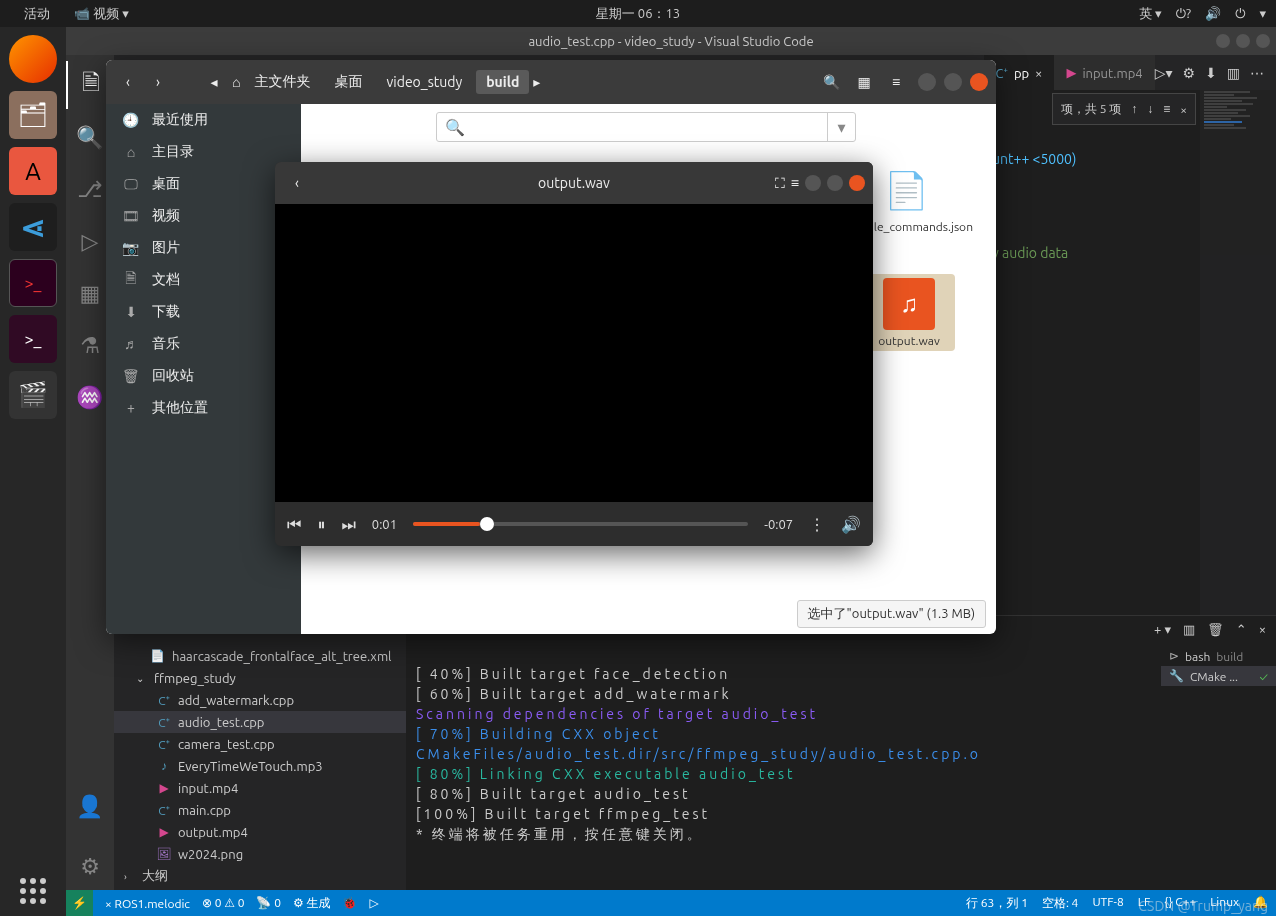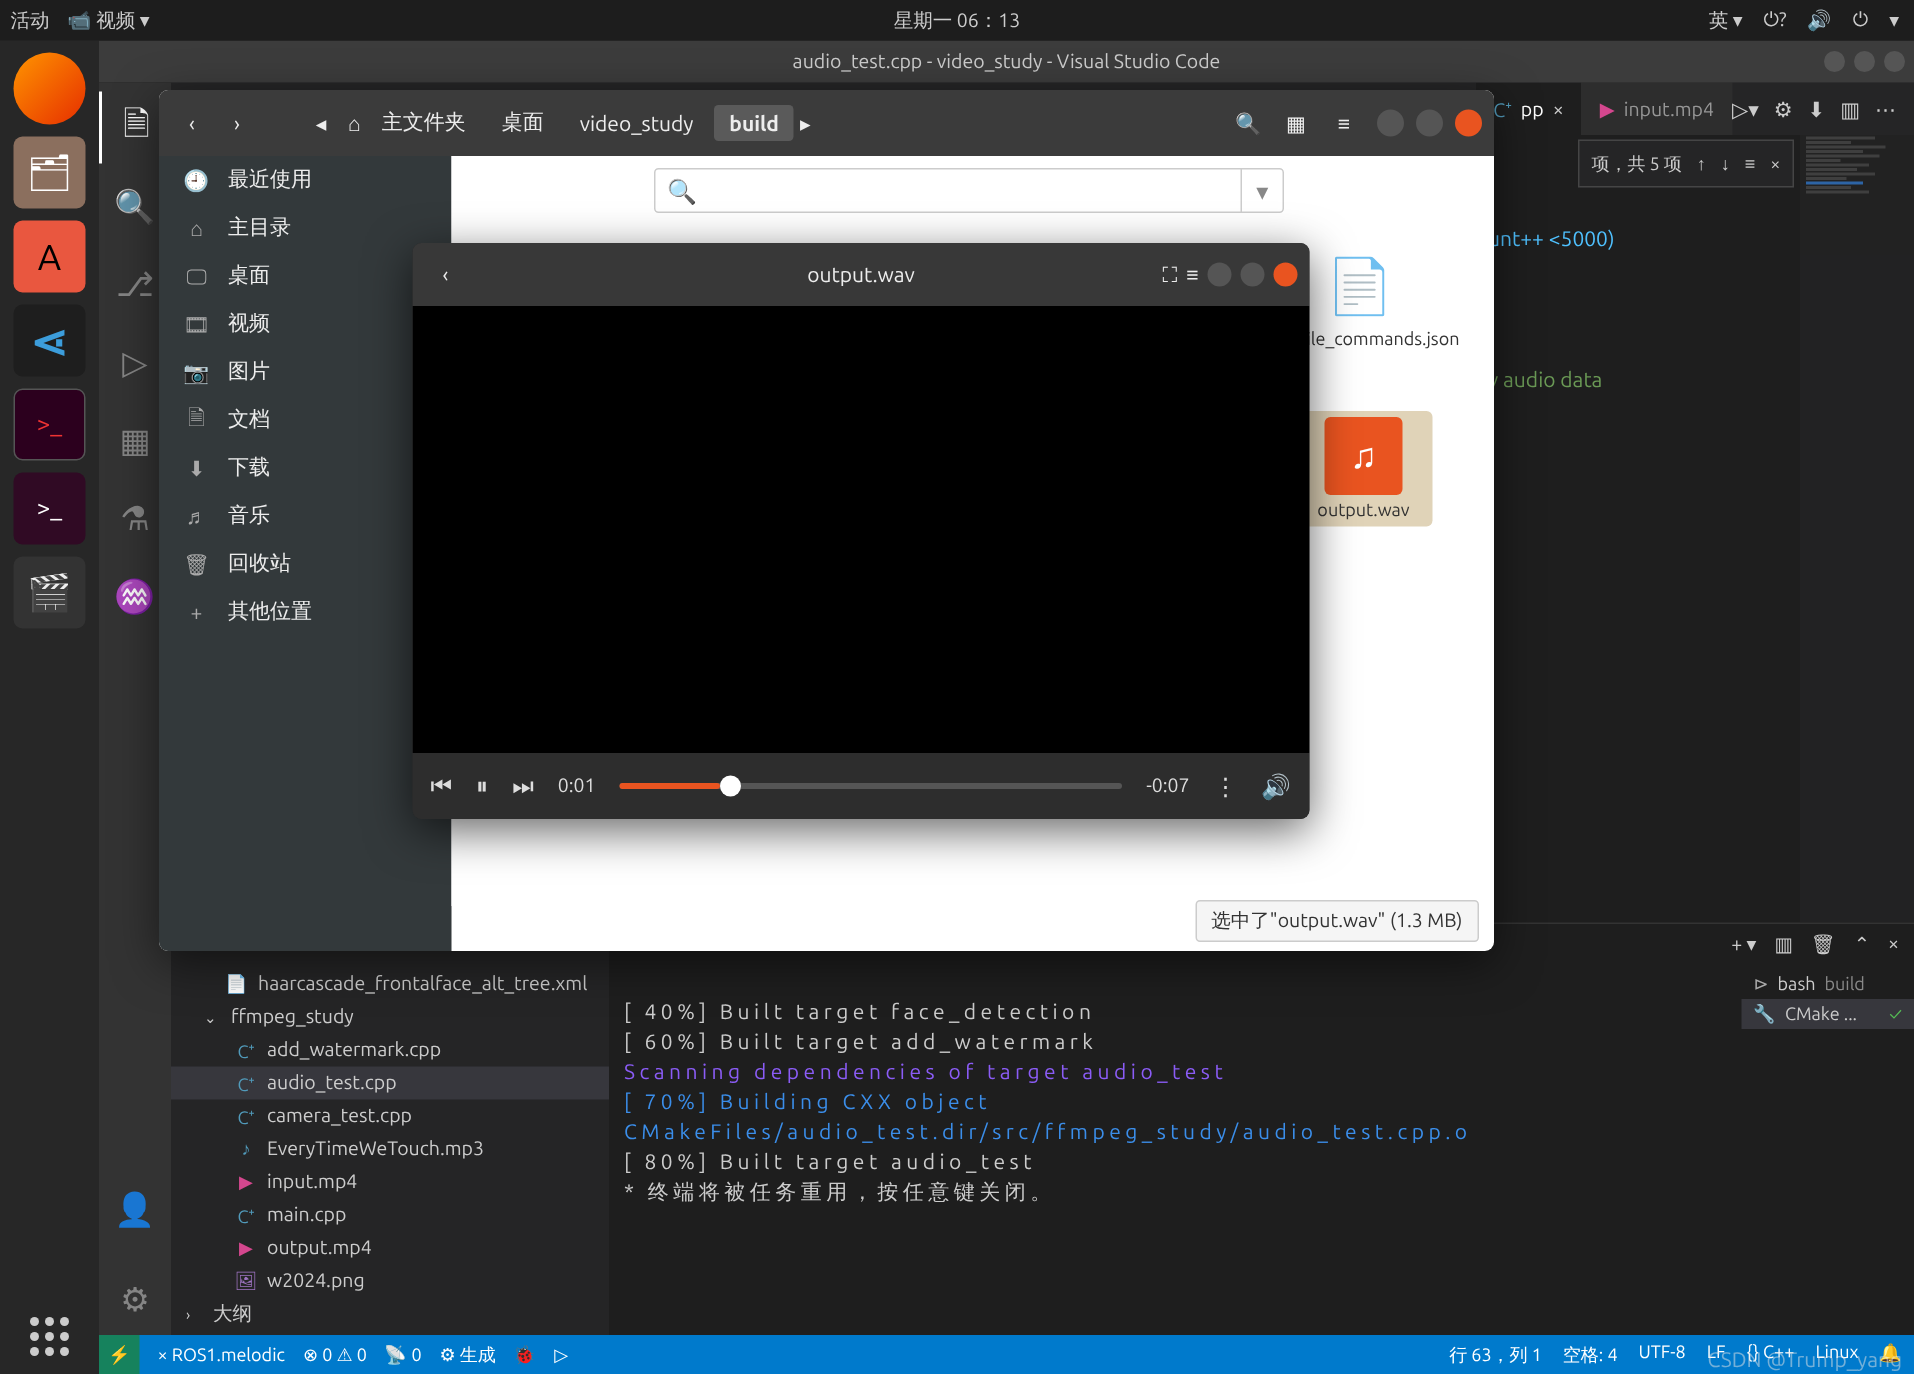--- a/index.html
+++ b/index.html
@@ -1,20 +1,20 @@
 <!DOCTYPE html>
 <html><head>
 <meta charset="utf-8">
 <style>
 * { margin:0; padding:0; box-sizing:border-box; font-family:"Ubuntu","Microsoft YaHei",sans-serif; }
 body { width:1276px; height:916px; background:#1e1e1e; overflow:hidden; position:relative; }
 
 
 .topbar{position:absolute;top:0;left:0;right:0;height:27px;background:#1d1d1d;color:#ccc;display:flex;align-items:center;font-size:13px;z-index:10}
-.topbar .left{display:flex;gap:12px;padding-left:7px}
+.topbar .left{display:flex;gap:24px;padding-left:24px}
 .topbar .center{position:absolute;left:50%;transform:translateX(-50%)}
 .topbar .right{margin-left:auto;display:flex;gap:14px;padding-right:10px;align-items:center}
 
 
 .dock{position:absolute;top:27px;left:0;width:66px;height:889px;background:rgba(40,40,40,.95);display:flex;flex-direction:column;align-items:center;padding-top:8px;gap:8px;z-index:10}
 .dock .dicon{width:48px;height:48px;border-radius:6px;display:flex;align-items:center;justify-content:center;font-size:24px}
 .dock .firefox{background:linear-gradient(135deg,#ff9500,#e62e00);border-radius:50%}
 .dock .files{background:#8b6f5e;color:#fff}
 .dock .software{background:#e9573f}
 .dock .vscode{background:#1e1e1e;color:#3c9ddb;font-weight:bold;font-size:30px}
@@ -289,21 +289,23 @@
     <span>🗑</span>
     <span>⌃</span>
     <span>×</span>
   </div>
   <div class="termout">
     <div style="height:18px"></div>
     <div>[ 40%] Built target face_detection</div>
     <div>[ 60%] Built target add_watermark</div>
     <div class="scan">Scanning dependencies of target audio_test</div>
     <div class="build">[ 70%] Building CXX object CMakeFiles/audio_test.dir/src/ffmpeg_study/audio_test.cpp.o</div>
+    <div class="link">[ 80%] Linking CXX executable audio_test</div>
     <div>[ 80%] Built target audio_test</div>
+    <div>[100%] Built target ffmpeg_test</div>
     <div> *  终端将被任务重用，按任意键关闭。</div>
   </div>
   <div class="termside">
     <div class="st">
         <span class="dot">⊳</span>
         <span>bash</span> 
         <span style="color:#888">build</span>
       </div>
     <div class="st active">
         <span class="dot">🔧</span>

